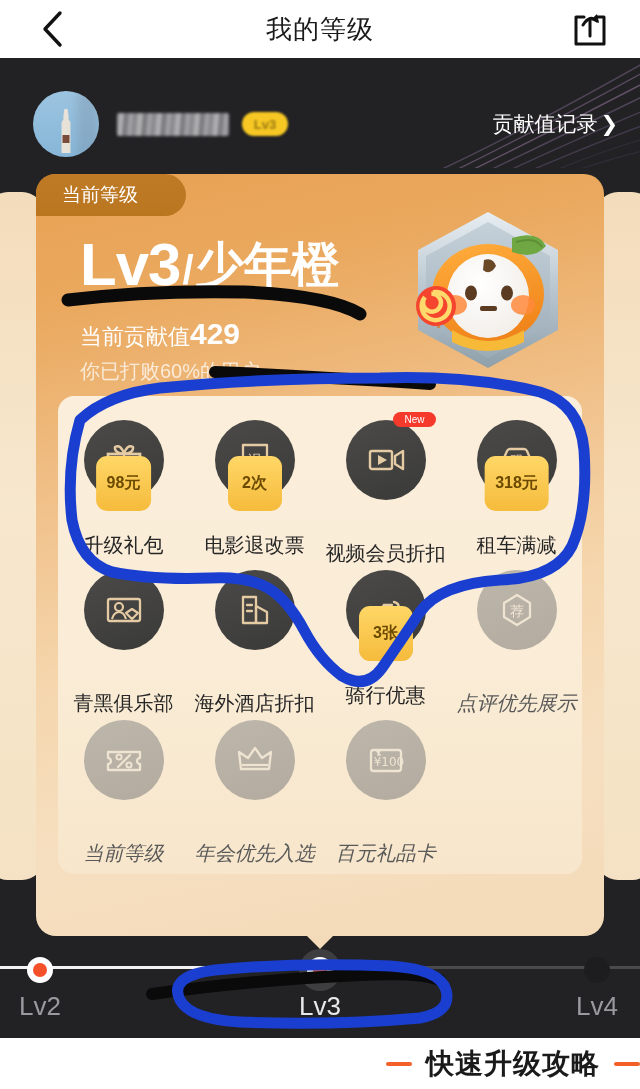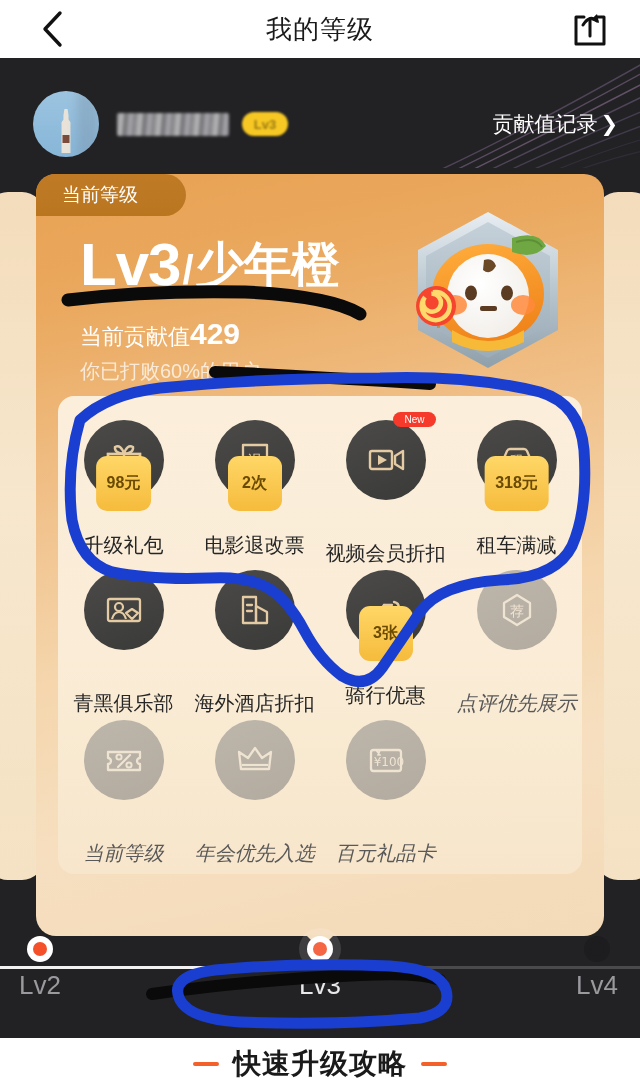--- a/index.html
+++ b/index.html
@@ -187,21 +187,21 @@
   }
 
   
   #slider-wrap { position:absolute; top:850px; left:0; width:640px; height:110px; }
   #slider-track-done {
     position:absolute; left:0; top:58px; height:3px; width:320px; background:#f2f2f2;
   }
   #slider-track-rest {
     position:absolute; left:320px; top:58px; height:3px; width:320px; background:#4a4a4c;
   }
-  .slider-node { position:absolute; top:41px; transform:translate(-50%,-50%);text-align:center; }
+  .slider-node { position:absolute; top:62px; transform:translate(-50%,-50%);text-align:center; }
   .node-dot {
     width:26px; height:26px; border-radius:50%;
     background:#ffffff; display:flex; align-items:center; justify-content:center;
   }
   .node-dot .inner { width:14px; height:14px; border-radius:50%; background:#f4502a; }
   .node-dot.dim { background:#1d1d1f; }
   .node-dot.dim .inner { background:#1d1d1f; }
   .node-ring {
     position:absolute; left:50%; top:50%; transform:translate(-50%,-50%);
     width:42px; height:42px; border-radius:50%; background:rgba(255,255,255,.13);
@@ -209,21 +209,21 @@
   .node-label {
     position:absolute; left:50%; top:34px; transform:translateX(-50%);
     color:#9a9a9e; font-size:26px; white-space:nowrap;
   }
   .node-label.active { color:#e9e9ec; }
 
   
   #bottom-section {
     position:absolute; top:1038px; left:0; width:640px; height:51px;
     background:#ffffff;
-    display:flex; align-items:center; justify-content:center; gap:14px;
+    display:flex; align-items:center; justify-content:flex-end; gap:14px;
   }
   #bottom-section .dash { width:26px; height:4px; background:#f4602a; border-radius:2px; }
   #bottom-title { font-size:28px; font-weight:700; color:#1a1a1a; letter-spacing:1px; }
 
   
   #annotations { position:absolute; inset:0; pointer-events:none; z-index:50; }
 </style>
 </head>
 <body>
 

